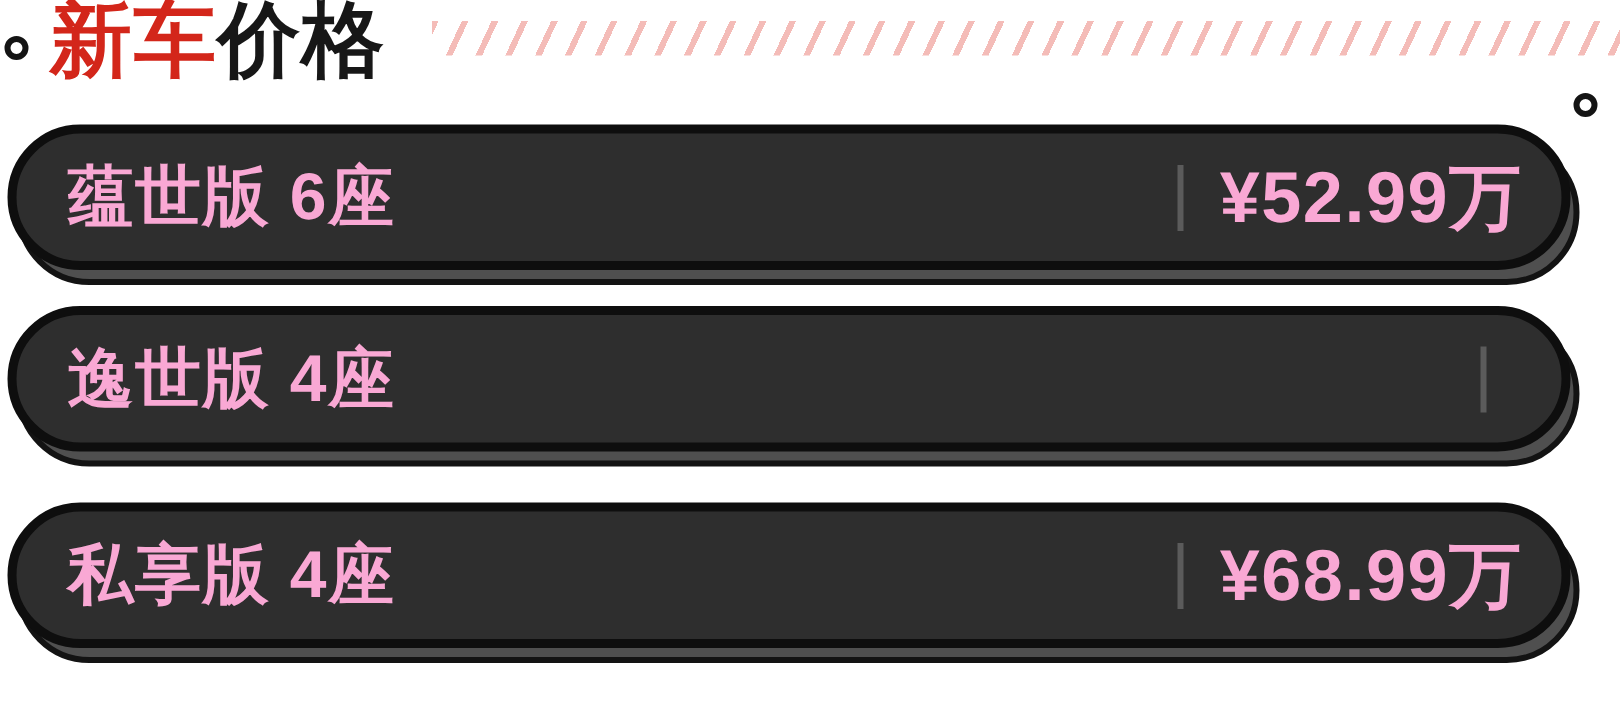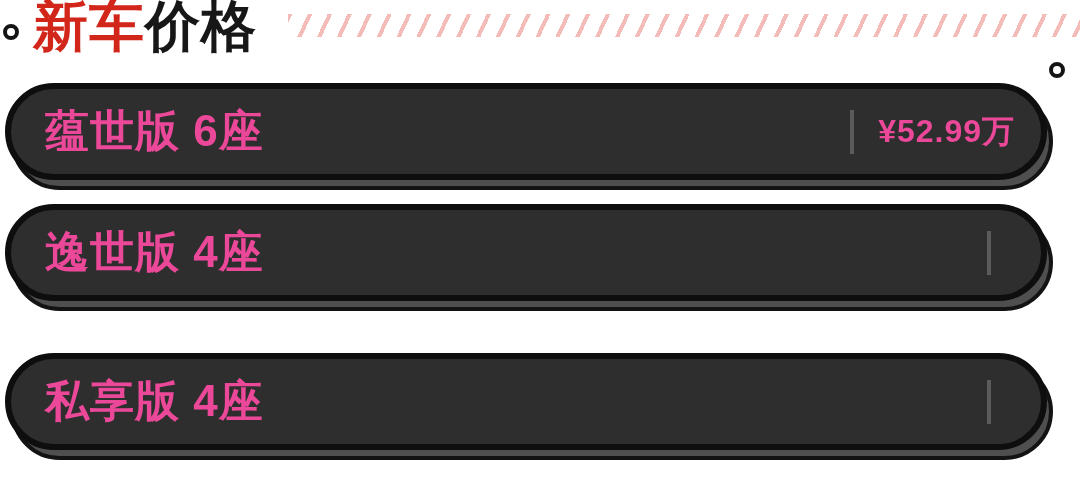--- a/index.html
+++ b/index.html
@@ -21,35 +21,35 @@
   }
   .title .t-red{color:#d3261a;}
   .hatch{
     position:absolute;left:288px;right:0;top:14px;height:23px;
     background:repeating-linear-gradient(115deg,#f4bcb8 0 4px,transparent 4px 18px);
   }
   
   .row{position:absolute;left:5px;width:1042px;height:97px;}
   .row-1{top:83px;}
   .row-2{top:204px;}
-  .row-3{top:353px;}
+  .row-3{top:335px;}
   .row-shadow{
     position:absolute;left:6px;top:10px;width:100%;height:100%;
     box-sizing:border-box;background:#4f4f4f;border:4px solid #131313;
     border-radius:60px;
   }
   .row-pill{
     position:absolute;inset:0;box-sizing:border-box;
     background:#2e2e2e;border:6px solid #0e0e0e;border-radius:60px;
-    display:flex;align-items:center;padding:0 26px 0 34px;color:#ec4899;
+    display:flex;align-items:center;padding:0 26px 0 34px;color:#f9a8d4;
   }
   .trim{font-size:44px;font-weight:600;letter-spacing:1px;white-space:nowrap;}
   .spacer{flex:1;}
   .divider{width:4px;height:44px;background:#5b5b5b;margin-right:24px;flex:none;}
-  .price{font-size:32px;font-weight:800;letter-spacing:1px;white-space:nowrap;}
+  .price{font-size:48px;font-weight:800;letter-spacing:1px;white-space:nowrap;}
 </style>
 </head>
 <body>
 
 <div class="stage">
 
   <span class="ring ring-left"></span>
 
   <h1 class="title"><span class="t-red">新车</span><span>价格</span></h1>
 
@@ -75,16 +75,17 @@
       <span class="divider"></span>
     </div>
   </div>
 
   <div class="row row-3">
     <div class="row-shadow"></div>
     <div class="row-pill">
       <span class="trim">私享版 4座</span>
       <span class="spacer"></span>
       <span class="divider"></span>
+      <span class="price">¥68.99万</span>
     </div>
   </div>
 
 </div>
 
 </body></html>

